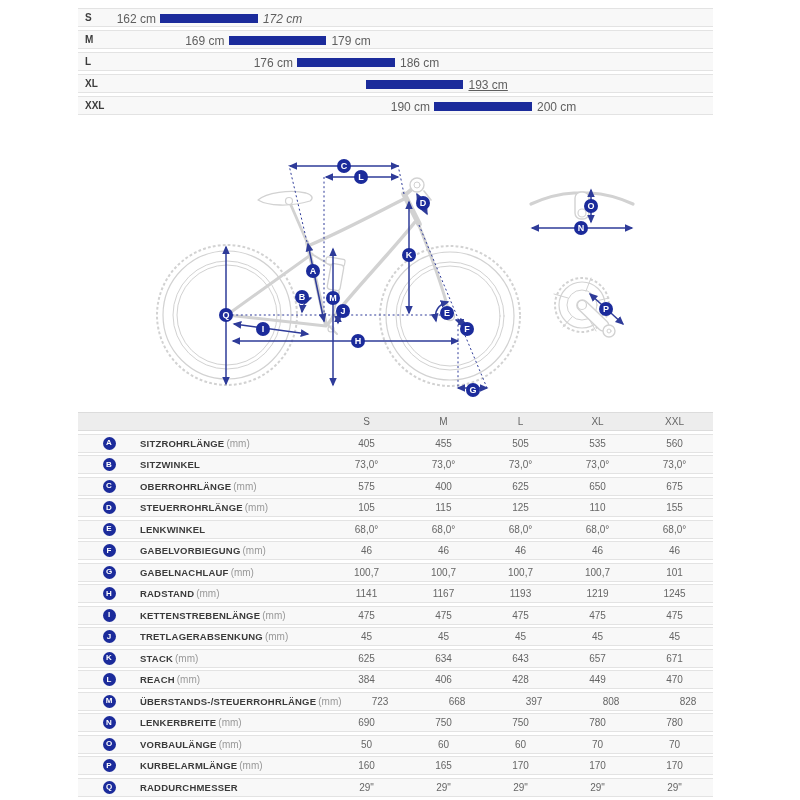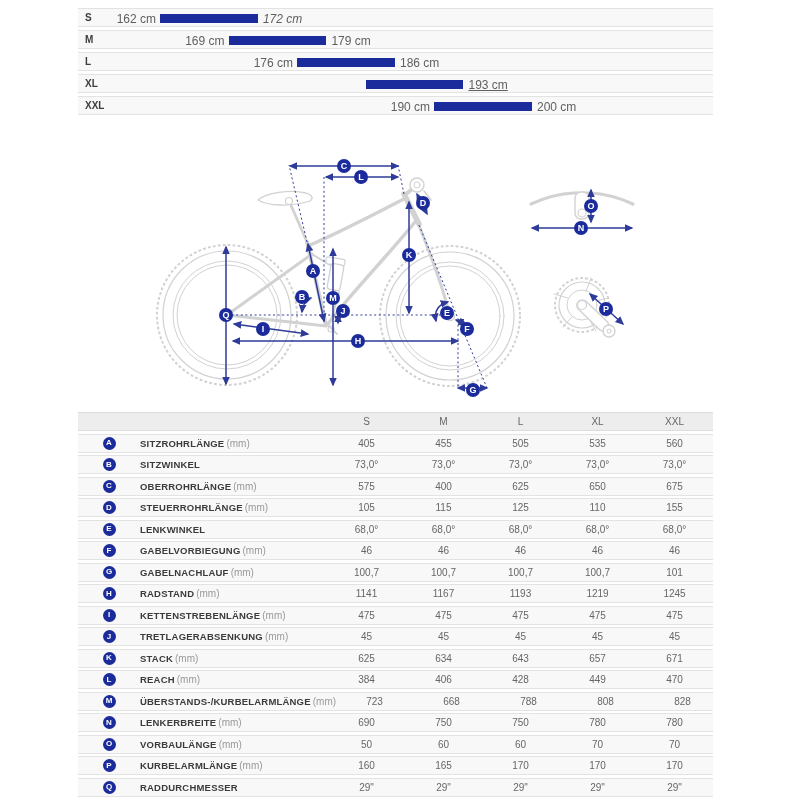--- a/index.html
+++ b/index.html
@@ -385,24 +385,24 @@
         <div class="t-val">384</div>
         <div class="t-val">406</div>
         <div class="t-val">428</div>
         <div class="t-val">449</div>
         <div class="t-val">470</div>
       </div>
       <div class="t-row">
         <div class="badge-cell">
           <div class="badge">M</div>
         </div>
-        <div class="t-label"><span class="lbl">ÜBERSTANDS-/KURBELARMLÄNGE</span><span class="unit">(mm)</span></div>
+        <div class="t-label"><span class="lbl">ÜBERSTANDS-/STEUERROHRLÄNGE</span><span class="unit">(mm)</span></div>
         <div class="t-val">723</div>
         <div class="t-val">668</div>
-        <div class="t-val">788</div>
+        <div class="t-val">397</div>
         <div class="t-val">808</div>
         <div class="t-val">828</div>
       </div>
       <div class="t-row">
         <div class="badge-cell">
           <div class="badge">N</div>
         </div>
         <div class="t-label"><span class="lbl">LENKERBREITE</span><span class="unit">(mm)</span></div>
         <div class="t-val">690</div>
         <div class="t-val">750</div>

